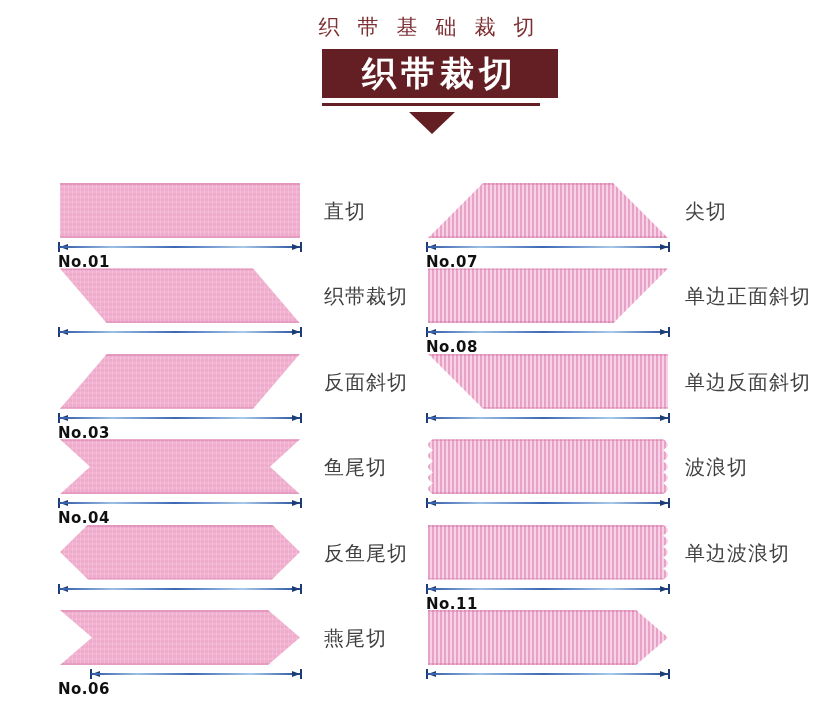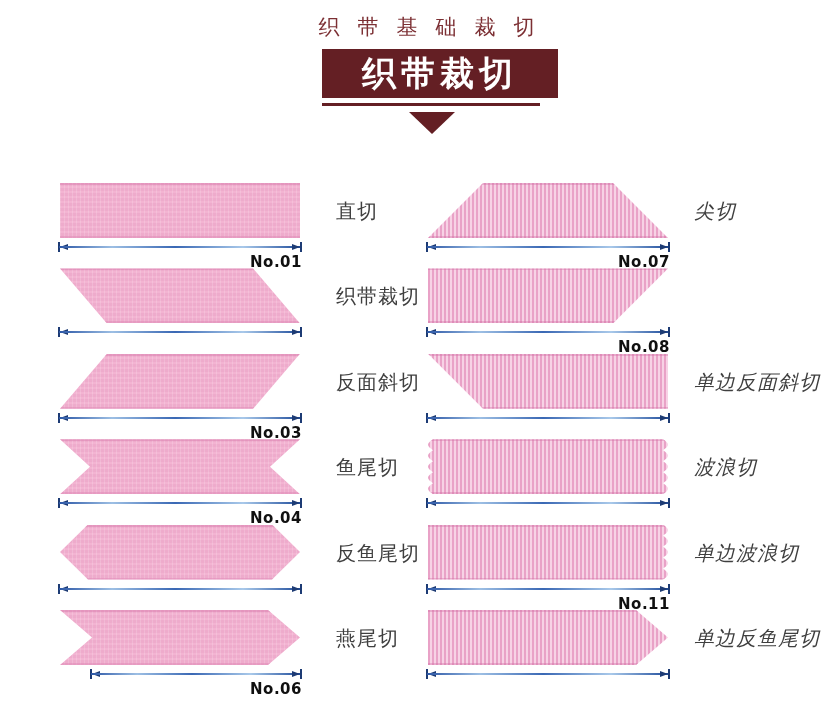--- a/index.html
+++ b/index.html
@@ -69,29 +69,29 @@
   }
   .dim .tick{position:absolute;top:0;width:2px;height:10px;background:var(--dim-dark);}
   .dim .tick.l{left:0;}
   .dim .tick.r{right:0;}
   .dim .ah{position:absolute;top:2px;width:0;height:0;
     border-top:3px solid transparent;border-bottom:3px solid transparent;}
   .dim .ah.l{left:2px;border-right:8px solid var(--dim-dark);}
   .dim .ah.r{right:2px;border-left:8px solid var(--dim-dark);}
   
   .no{
-    width:244px;text-align:right;margin-top:1px;
+    width:244px;text-align:left;margin-top:1px;
     font-size:15px;font-weight:bold;color:#101010;letter-spacing:.5px;
   }
   .name{
     position:absolute;top:15px;white-space:nowrap;
     font-size:20px;color:var(--label-dark);letter-spacing:1px;
   }
-  #col-left .name{left:278px;}
-  #col-right .name{left:268px;font-style:italic;}
+  #col-left .name{left:266px;}
+  #col-right .name{left:259px;}
 </style>
 </head>
 <body>
 
 <div class="subtitle">织带基础裁切</div>
 <div class="title-box">
   <span>织带裁切</span>
 </div>
 <div class="title-underline"></div>
 <div class="arrow-down"></div>
@@ -184,20 +184,21 @@
     <div class="row" style="top: 85.4px;">
     <div class="ribbon grosgrain" style="clip-path: polygon(0px 0px, 240px 0px, 185px 55px, 0px 55px);"></div>
     <div class="dim">
       <span class="tick l"></span>
       <span class="ah l"></span>
       <span class="line"></span>
       <span class="ah r"></span>
       <span class="tick r"></span>
     </div>
     <div class="no">No.08</div>
+    <div class="name">单边正面斜切</div>
   </div>
     <div class="row" style="top: 170.8px;">
     <div class="ribbon grosgrain" style="clip-path: polygon(0px 0px, 240px 0px, 240px 55px, 55px 55px);"></div>
     <div class="dim">
       <span class="tick l"></span>
       <span class="ah l"></span>
       <span class="line"></span>
       <span class="ah r"></span>
       <span class="tick r"></span>
     </div>
@@ -228,15 +229,14 @@
   </div>
     <div class="row" style="top: 427px;">
     <div class="ribbon grosgrain" style="clip-path: polygon(0px 0px, 208px 0px, 240px 27.5px, 208px 55px, 0px 55px);"></div>
     <div class="dim">
       <span class="tick l"></span>
       <span class="ah l"></span>
       <span class="line"></span>
       <span class="ah r"></span>
       <span class="tick r"></span>
     </div>
-    <div class="name">单边反鱼尾切</div>
   </div>
   </div>
 
 </body></html>

